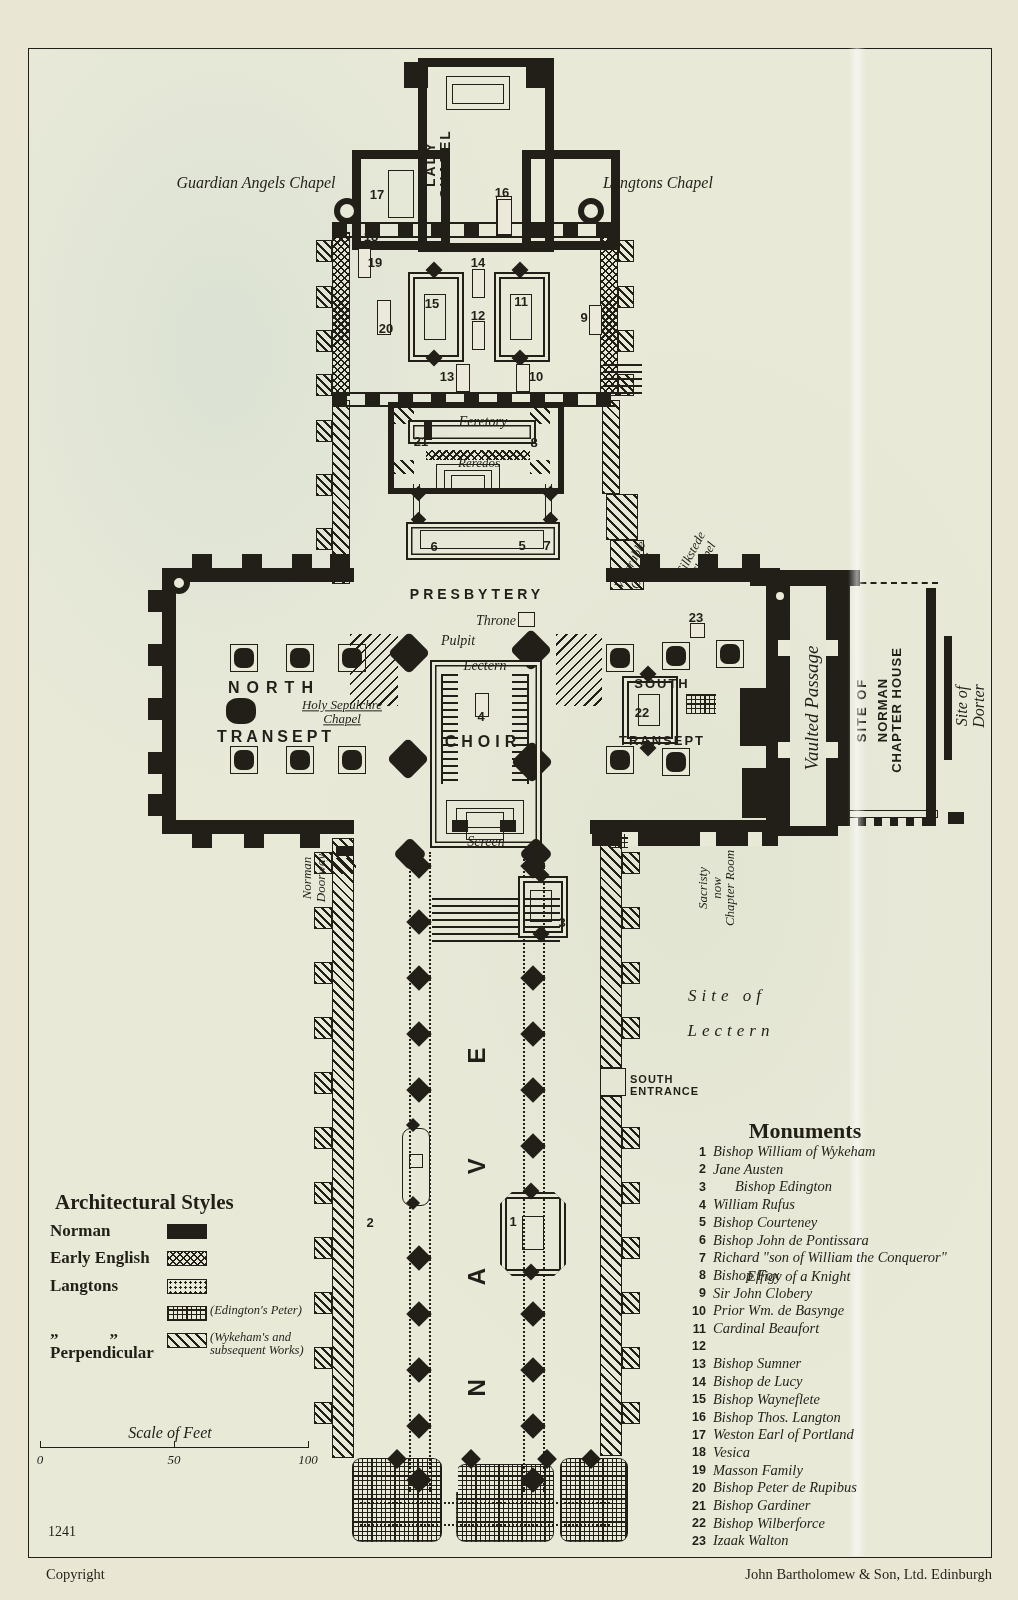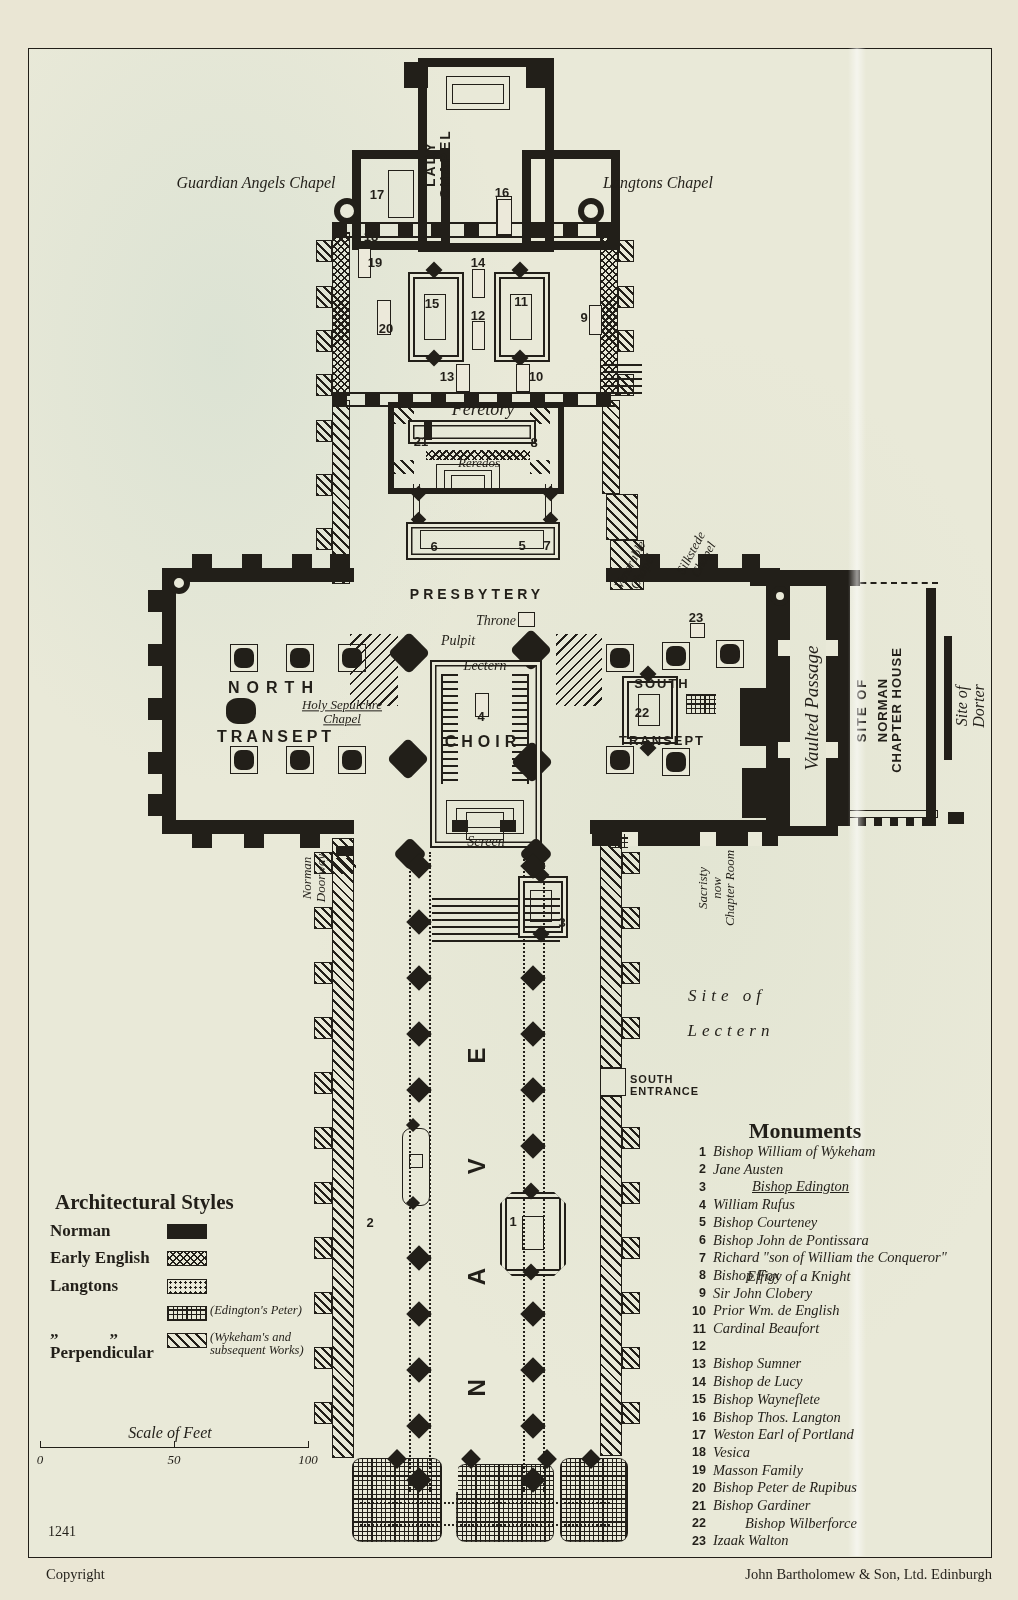--- a/index.html
+++ b/index.html
@@ -299,21 +299,21 @@
       <div class="abs butt" style="left: 622px; top: 1127px; width: 16px; height: 20px;"></div>
       <div class="abs butt" style="left: 622px; top: 1182px; width: 16px; height: 20px;"></div>
       <div class="abs butt" style="left: 622px; top: 1237px; width: 16px; height: 20px;"></div>
       <div class="abs butt" style="left: 622px; top: 1292px; width: 16px; height: 20px;"></div>
       <div class="abs butt" style="left: 622px; top: 1347px; width: 16px; height: 20px;"></div>
       <div class="abs butt" style="left: 622px; top: 1402px; width: 16px; height: 20px;"></div>
       <div class="plan-label lit" style="left: 256px; top: 183px; font-size: 16px; transform: translate(-50%, -50%);">Guardian Angels Chapel</div>
       <div class="plan-label lit" style="left: 658px; top: 183px; font-size: 16px; transform: translate(-50%, -50%);">Langtons Chapel</div>
       <div class="plan-label lcaps" style="left: 438px; top: 164px; font-size: 14px; letter-spacing: 2px; transform: translate(-50%, -50%) rotate(-90deg);">LADY
 CHAPEL</div>
-      <div class="plan-label lit" style="left: 483px; top: 409px; font-size: 18px; transform: translate(-50%, -50%);">Feretory</div>
+      <div class="plan-label lit" style="left: 483px; top: 422px; font-size: 14px; transform: translate(-50%, -50%);">Feretory</div>
       <div class="plan-label lit" style="left: 479px; top: 463px; font-size: 13px; transform: translate(-50%, -50%);">Reredos</div>
       <div class="plan-label lcaps" style="left: 477px; top: 594px; font-size: 14px; letter-spacing: 4px; transform: translate(-50%, -50%);">PRESBYTERY</div>
       <div class="plan-label lit" style="left: 496px; top: 621px; font-size: 14px; transform: translate(-50%, -50%);">Throne</div>
       <div class="plan-label lit" style="left: 458px; top: 641px; font-size: 14px; transform: translate(-50%, -50%);">Pulpit</div>
       <div class="plan-label lit" style="left: 485px; top: 666px; font-size: 14px; transform: translate(-50%, -50%);">Lectern</div>
       <div class="plan-label lcaps" style="left: 274px; top: 688px; font-size: 16px; letter-spacing: 7px; transform: translate(-50%, -50%);">NORTH</div>
       <div class="plan-label lcaps" style="left: 276px; top: 737px; font-size: 16px; letter-spacing: 4px; transform: translate(-50%, -50%);">TRANSEPT</div>
       <div class="plan-label lit" style="left: 342px; top: 712px; font-size: 13px; transform: translate(-50%, -50%); text-decoration: underline;">Holy Sepulchre
 Chapel</div>
       <div class="plan-label lcaps" style="left: 483px; top: 742px; font-size: 16px; letter-spacing: 5px; transform: translate(-50%, -50%);">CHOIR</div>
@@ -392,35 +392,35 @@
 subsequent Works)</div>
     </div>
 
   <div id="monuments-title">Monuments</div>
   <div id="monuments">
       <div class="mon-num" style="left: 682px; top: 1144.5px;">1</div>
       <div class="mon-name" style="left: 713px; top: 1143px;">Bishop William of Wykeham</div>
       <div class="mon-num" style="left: 682px; top: 1162.2px;">2</div>
       <div class="mon-name" style="left: 713px; top: 1160.7px;">Jane Austen</div>
       <div class="mon-num" style="left: 682px; top: 1179.9px;">3</div>
-      <div class="mon-name" style="left: 752px; top: 1178.4px; text-decoration: underline;">Bishop Edington</div>
+      <div class="mon-name" style="left: 735px; top: 1178.4px;">Bishop Edington</div>
       <div class="mon-num" style="left: 682px; top: 1197.6px;">4</div>
       <div class="mon-name" style="left: 713px; top: 1196.1px;">William Rufus</div>
       <div class="mon-num" style="left: 682px; top: 1215.3px;">5</div>
       <div class="mon-name" style="left: 713px; top: 1213.8px;">Bishop Courteney</div>
       <div class="mon-num" style="left: 682px; top: 1233px;">6</div>
       <div class="mon-name" style="left: 713px; top: 1231.5px;">Bishop John de Pontissara</div>
       <div class="mon-num" style="left: 682px; top: 1250.7px;">7</div>
       <div class="mon-name" style="left: 713px; top: 1249.2px;">Richard "son of William the Conqueror"</div>
       <div class="mon-num" style="left: 682px; top: 1268.4px;">8</div>
       <div class="mon-name" style="left: 713px; top: 1266.9px;">Bishop Fox</div>
       <div class="mon-num" style="left: 682px; top: 1286.1px;">9</div>
       <div class="mon-name" style="left: 713px; top: 1284.6px;">Sir John Clobery</div>
       <div class="mon-num" style="left: 682px; top: 1303.8px;">10</div>
-      <div class="mon-name" style="left: 713px; top: 1302.3px;">Prior Wm. de English</div>
+      <div class="mon-name" style="left: 713px; top: 1302.3px;">Prior Wm. de Basynge</div>
       <div class="mon-num" style="left: 682px; top: 1321.5px;">11</div>
       <div class="mon-name" style="left: 713px; top: 1320px;">Cardinal Beaufort</div>
       <div class="mon-num" style="left: 682px; top: 1339.2px;">12</div>
       <div class="mon-name" style="left: 713px; top: 1268px; margin-left: 34px;">Effigy of a Knight</div>
       <div class="mon-num" style="left: 682px; top: 1356.9px;">13</div>
       <div class="mon-name" style="left: 713px; top: 1355.4px;">Bishop Sumner</div>
       <div class="mon-num" style="left: 682px; top: 1374.6px;">14</div>
       <div class="mon-name" style="left: 713px; top: 1373.1px;">Bishop de Lucy</div>
       <div class="mon-num" style="left: 682px; top: 1392.3px;">15</div>
       <div class="mon-name" style="left: 713px; top: 1390.8px;">Bishop Wayneflete</div>
@@ -430,21 +430,21 @@
       <div class="mon-name" style="left: 713px; top: 1426.2px;">Weston Earl of Portland</div>
       <div class="mon-num" style="left: 682px; top: 1445.4px;">18</div>
       <div class="mon-name" style="left: 713px; top: 1443.9px;">Vesica</div>
       <div class="mon-num" style="left: 682px; top: 1463.1px;">19</div>
       <div class="mon-name" style="left: 713px; top: 1461.6px;">Masson Family</div>
       <div class="mon-num" style="left: 682px; top: 1480.8px;">20</div>
       <div class="mon-name" style="left: 713px; top: 1479.3px;">Bishop Peter de Rupibus</div>
       <div class="mon-num" style="left: 682px; top: 1498.5px;">21</div>
       <div class="mon-name" style="left: 713px; top: 1497px;">Bishop Gardiner</div>
       <div class="mon-num" style="left: 682px; top: 1516.2px;">22</div>
-      <div class="mon-name" style="left: 713px; top: 1514.7px; margin-left: 32px;">Bishop Wilberforce</div>
+      <div class="mon-name" style="left: 713px; top: 1514.7px;">Bishop Wilberforce</div>
       <div class="mon-num" style="left: 682px; top: 1533.9px;">23</div>
       <div class="mon-name" style="left: 713px; top: 1532.4px;">Izaak Walton</div>
     </div>
 
   <div id="scale-label">Scale of Feet</div>
   <div id="scale-bar">
       <div class="scale-tick" style="left: 0px;"></div>
       <div class="scale-tick" style="left: 134px;"></div>
       <div class="scale-tick" style="left: 268px;"></div>
     </div>

